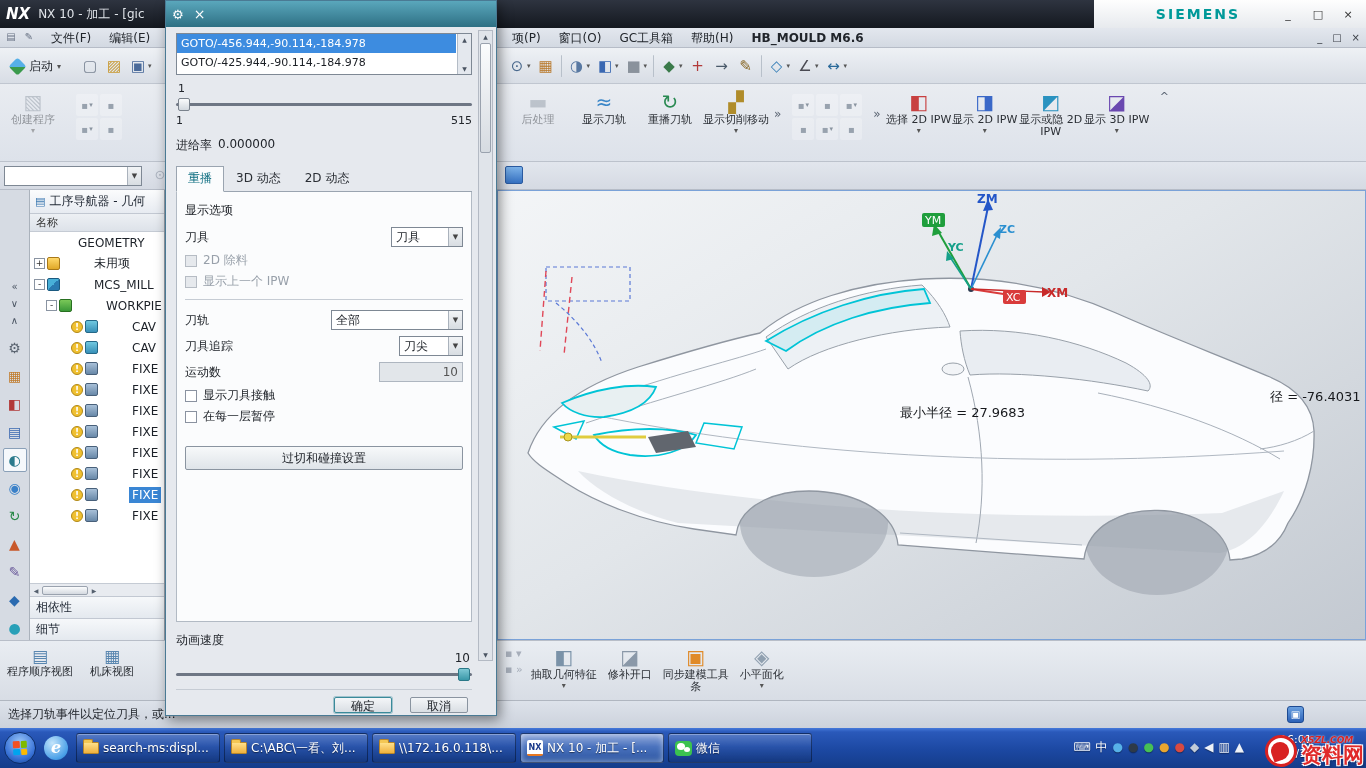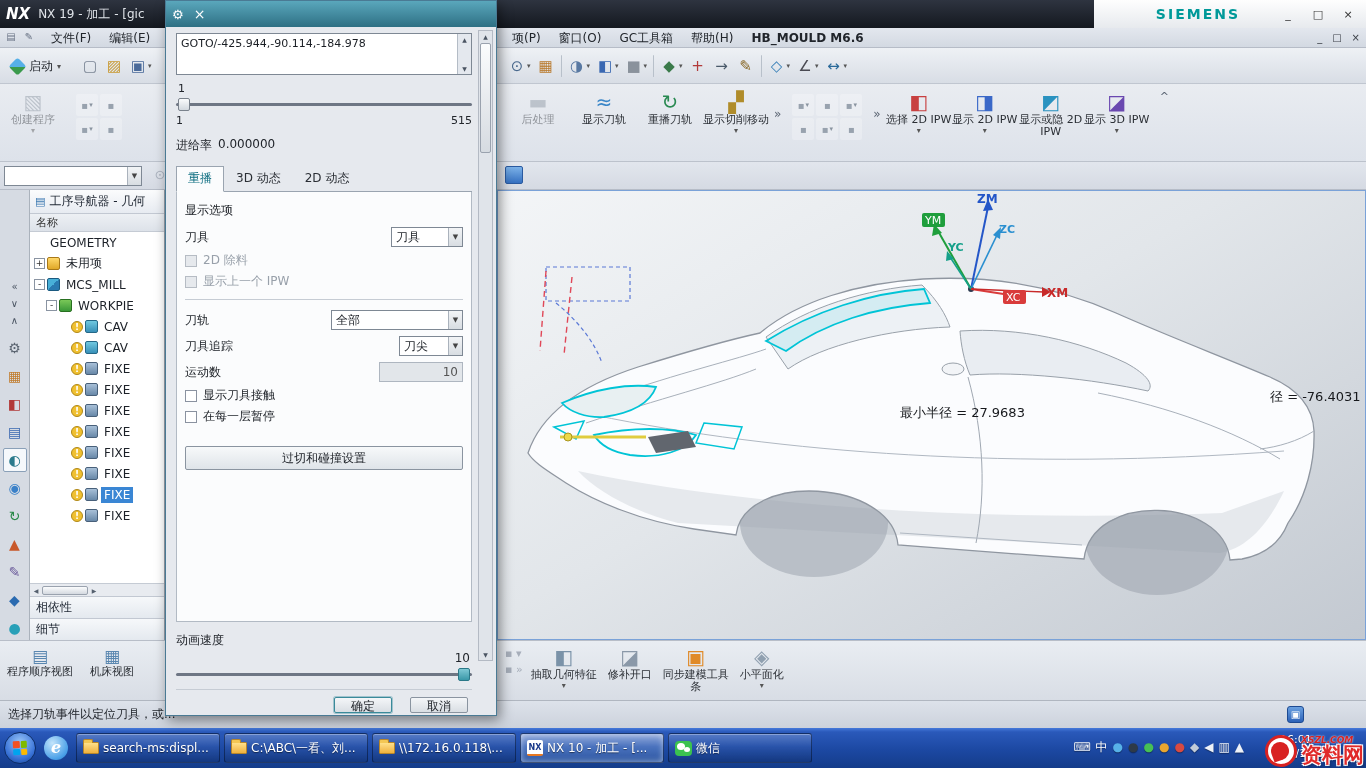--- a/index.html
+++ b/index.html
@@ -83,21 +83,21 @@
 .t-exp{width:11px;height:11px;border:1px solid #8a94a2;background:#fff;font-size:9px;line-height:9px;text-align:center;margin-right:2px;flex:none;color:#333;}
 .t-exp:empty{visibility:hidden;}
 .t-status{width:12px;height:12px;border-radius:50%;background:#f0c030;border:1px solid #b08818;color:#fff;font-size:9px;font-weight:bold;line-height:11px;text-align:center;margin-right:2px;flex:none;}
 .t-status:empty{display:none;}
 .t-icon{width:13px;height:13px;margin-right:3px;flex:none;border-radius:2px;}
 .t-icon.folder{background:linear-gradient(#ffd86a,#e0a828);border:1px solid #a87818;}
 .t-icon.mcs{background:linear-gradient(135deg,#48b0d8 50%,#2a7ab0 50%);border:1px solid #1a5a80;}
 .t-icon.workpiece{background:linear-gradient(#7ac858,#3a9838);border:1px solid #287020;}
 .t-icon.op-cavity{background:linear-gradient(#70c8e0,#3890b8);border:1px solid #246888;}
 .t-icon.op-fixed{background:linear-gradient(#a8c0d8,#6888a8);border:1px solid #48607a;}
-.t-label{padding:1px 3px;}
+.t-label{padding:1px 3px;margin-left:28px;}
 .t-label.selected{background:#3a86d4;color:#fff;}
 .nav-hscroll{height:13px;background:#e8ebf0;border-top:1px solid #c5cbd4;display:flex;align-items:center;}
 .hs-left,.hs-right{width:12px;font-size:6px;color:#55606e;text-align:center;}
 .hs-thumb{width:46px;height:9px;background:linear-gradient(#fbfcfd,#d4d9e0);border:1px solid #9aa2ae;border-radius:2px;}
 .nav-pane{height:22px;line-height:21px;padding-left:6px;background:linear-gradient(#f6f8fa,#e4e9ef);border-top:1px solid #c2c8d2;font-size:12px;color:#1c2430;}
 
 
 .viewport{position:absolute;left:497px;top:190px;width:869px;height:450px;background:linear-gradient(150deg,#f3f5f7 0%,#e2e6ea 45%,#c3c9d1 100%);border:1px solid #7aa2d8;z-index:1;overflow:hidden;}
 .vp-svg{position:absolute;left:0;top:0;}
 
@@ -194,21 +194,21 @@
 .ss-dn{margin-top:auto;margin-bottom:2px;}
 .ss-up{margin-top:2px;}
 </style>
 </head>
 <body>
 
 <div class="screen">
 
   <div class="titlebar">
     <span class="nx-logo">NX</span>
-    <span class="app-title">NX 19 - 加工 - [gic</span>
+    <span class="app-title">NX 10 - 加工 - [gic</span>
     <div class="titlebar-right">
       <span class="brand">SIEMENS</span>
       <span class="winctl">_</span>
       <span class="winctl">□</span>
       <span class="winctl">×</span>
     </div>
   </div>
 
   <div class="menubar">
     <span class="menu-mini">▤</span>
@@ -835,20 +835,21 @@
       <span class="dlg-close">×</span>
     </div>
     <div class="dlg-body">
       <div class="goto-list">
 
         <div class="list-scroll">
           <span>▲</span>
           <span>▼</span>
         </div>
 
+          <div class="goto-row selected"><span>GOTO/-456.944,-90.114,-184.978</span></div>
 
           <div class="goto-row"><span>GOTO/-425.944,-90.114,-184.978</span></div>
         </div>
       <div class="cur-move">1</div>
       <div class="slider">
         <div class="sl-track"></div>
         <div class="sl-handle" style="left:2px"></div>
       </div>
       <div class="range-row">
         <span>1</span>

